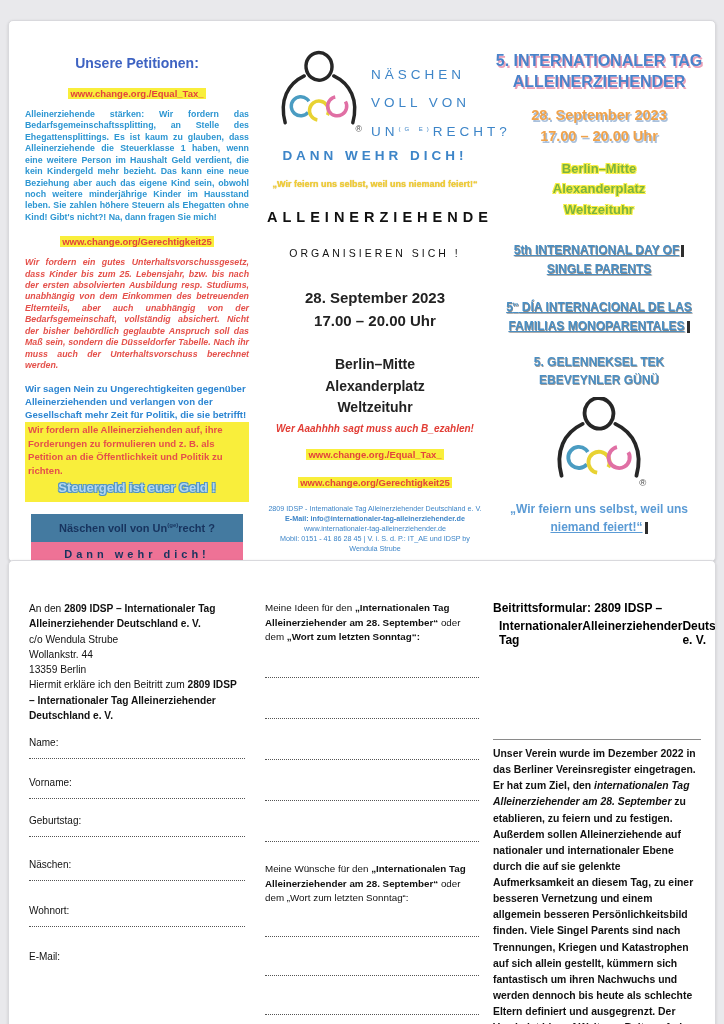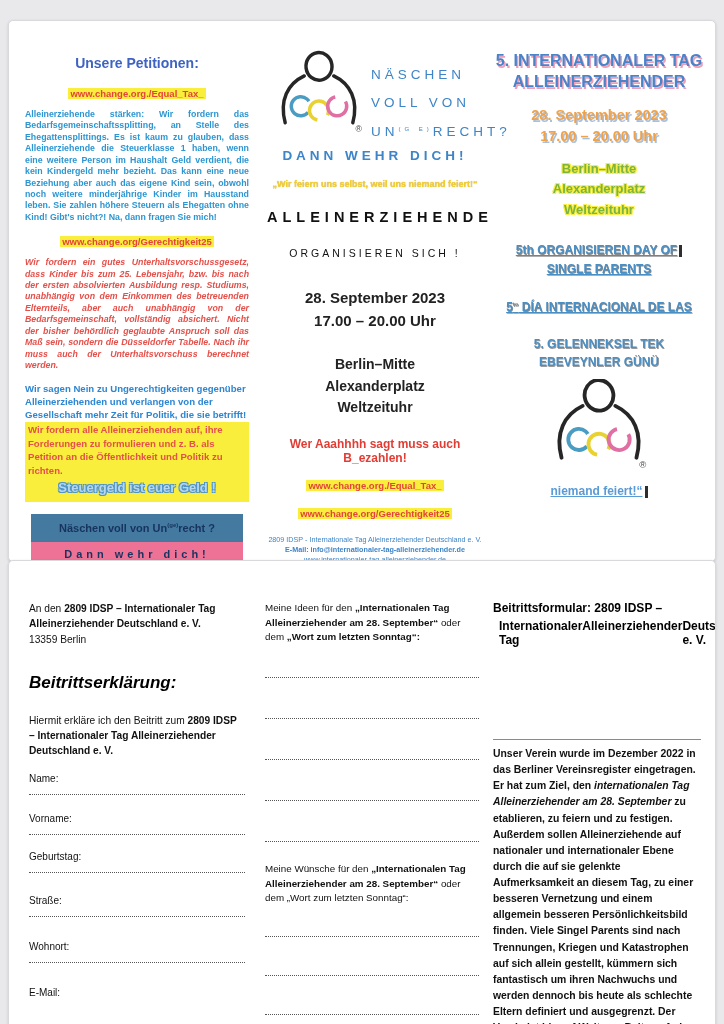--- a/index.html
+++ b/index.html
@@ -42,21 +42,21 @@
   .logo-row{display:flex;align-items:flex-start;}
   .logo-row svg{flex:0 0 auto;}
   .headlines{flex:1;text-align:left;padding-top:12px;}
   .hline{font-size:13.5px;font-weight:normal;color:#3d85c8;letter-spacing:4px;line-height:2.1;white-space:nowrap;}
   .hline4{font-size:13.5px;font-weight:bold;color:#3d85c8;letter-spacing:4px;text-align:center;margin-top:2px;}
   .quote-yellow{color:#f2cf35;font-weight:bold;font-size:9px;margin-top:16px;text-shadow:0 0 1px #c9a63b;}
   .org1{font-weight:bold;letter-spacing:5px;font-size:14.5px;color:#111;margin-top:20px;}
   .org2{font-weight:normal;letter-spacing:3px;font-size:10.5px;color:#111;margin-top:22px;}
   .m-date{font-weight:bold;font-size:15px;color:#222;margin-top:28px;line-height:1.5;}
   .m-loc{font-weight:bold;font-size:14px;color:#222;margin-top:22px;line-height:1.55;}
-  .rednote{color:#e23d35;font-weight:bold;font-size:12px;margin-top:18px;}
+  .rednote{color:#e23d35;font-style:italic;font-weight:bold;font-size:10px;margin-top:4px;}
   .midlink{margin-top:10px;}
   .fine{color:#3d85c8;font-size:7.2px;line-height:1.4;margin-top:14px;}
   .fine .b{font-weight:bold;}
   
   .c3{width:226px;padding:30px 12px 0 6px;text-align:center;}
   .r-title{font-size:16px;font-weight:800;color:#4a83ca;line-height:1.3;
            text-shadow:1.5px 1.5px 0 #eba0b8;}
   .r-date{font-size:14.5px;font-weight:bold;color:#f0a24a;line-height:1.45;margin-top:12px;
           text-shadow:1.5px 1.5px 0 #a9c0dc;}
   .r-loc{font-size:13px;font-weight:bold;color:#7cb342;line-height:1.6;margin-top:12px;
@@ -163,67 +163,70 @@
       <div class="r-date">
         <div>28. September 2023</div>
         <div>17.00 – 20.00 Uhr</div>
       </div>
       <div class="r-loc">
         <div>Berlin–Mitte</div>
         <div>Alexanderplatz</div>
         <div>Weltzeituhr</div>
       </div>
       <div class="r-en">
-        <div><span>5th ORGANISIEREN DAY OF</span><span class="cursor"></span></div>
+        <div><span>5th INTERNATIONAL DAY OF</span><span class="cursor"></span></div>
         <div>SINGLE PARENTS</div>
       </div>
       <div class="r-en">
         <div><span>5</span><sup class="small">to</sup><span> DÍA INTERNACIONAL DE LAS</span></div>
+        <div><span>FAMILIAS MONOPARENTALES</span><span class="cursor"></span></div>
       </div>
       <div class="r-tr">
         <div>5. GELENNEKSEL TEK</div>
         <div>EBEVEYNLER GÜNÜ</div>
       </div>
       <svg width="118" height="96" viewBox="0 0 120 100" style="margin-top:8px">
         <ellipse cx="60" cy="17" rx="15" ry="16" fill="none" stroke="#262626" stroke-width="4" transform="rotate(-8 60 17)"></ellipse>
         <path d="M43,28 C24,37 14,56 21,82" fill="none" stroke="#262626" stroke-width="4" stroke-linecap="round"></path>
         <path d="M77,28 C96,37 106,56 99,82" fill="none" stroke="#262626" stroke-width="4" stroke-linecap="round"></path>
         <circle cx="39" cy="63" r="11" fill="none" stroke="#4a9cc2" stroke-width="4" stroke-dasharray="55 14" transform="rotate(40 39 63)"></circle>
         <circle cx="60" cy="68" r="11" fill="none" stroke="#e8d232" stroke-width="4" stroke-dasharray="55 14" transform="rotate(100 60 68)"></circle>
         <circle cx="81" cy="63" r="11" fill="none" stroke="#e06fa4" stroke-width="4" stroke-dasharray="55 14" transform="rotate(-30 81 63)"></circle>
         <text x="102" y="93" font-size="10" fill="#444">®</text>
       </svg>
       <div class="r-quote">
+        <div>„Wir feiern uns selbst, weil uns</div>
         <div><span class="u">niemand feiert!“</span><span class="cursor"></span></div>
       </div>
     </div>
 
   </div>
 </div>
 
 <div class="page" id="page2">
   <div class="cols">
 
     <div class="col c4">
       <div class="addr">
         <span>An den </span><span class="b">2809 IDSP – Internationaler Tag Alleinerziehender Deutschland e. V.</span>
+        <div>c/o Wendula Strube</div>
+        <div>Wollankstr. 44</div>
         <div>13359 Berlin</div>
       </div>
-      <div class="beitritt-heading">Beitrittserklärung:</div>
       <div class="member">
         <span>Hiermit erkläre ich den Beitritt zum </span><span class="b">2809 IDSP – Internationaler Tag Alleinerziehender Deutschland e. V.</span>
       </div>
 
       <div class="field-label">Name:</div>
       <div class="dotline"></div>
       <div class="field-label" style="margin-top:18px">Vorname:</div>
       <div class="dotline"></div>
       <div class="field-label" style="margin-top:16px">Geburtstag:</div>
       <div class="dotline"></div>
-      <div class="field-label" style="margin-top:22px">Straße:</div>
+      <div class="field-label" style="margin-top:22px">Näschen:</div>
       <div class="dotline"></div>
       <div class="field-label" style="margin-top:24px">Wohnort:</div>
       <div class="dotline"></div>
       <div class="field-label" style="margin-top:24px">E-Mail:</div>
 
     </div>
 
     <div class="col c5">
       <div class="p2m-prompt">
         <span>Meine Ideen für den </span><span class="b">„Internationalen Tag Alleinerziehender am 28. September“</span><span> oder dem </span><span class="b">„Wort zum letzten Sonntag“:</span>

